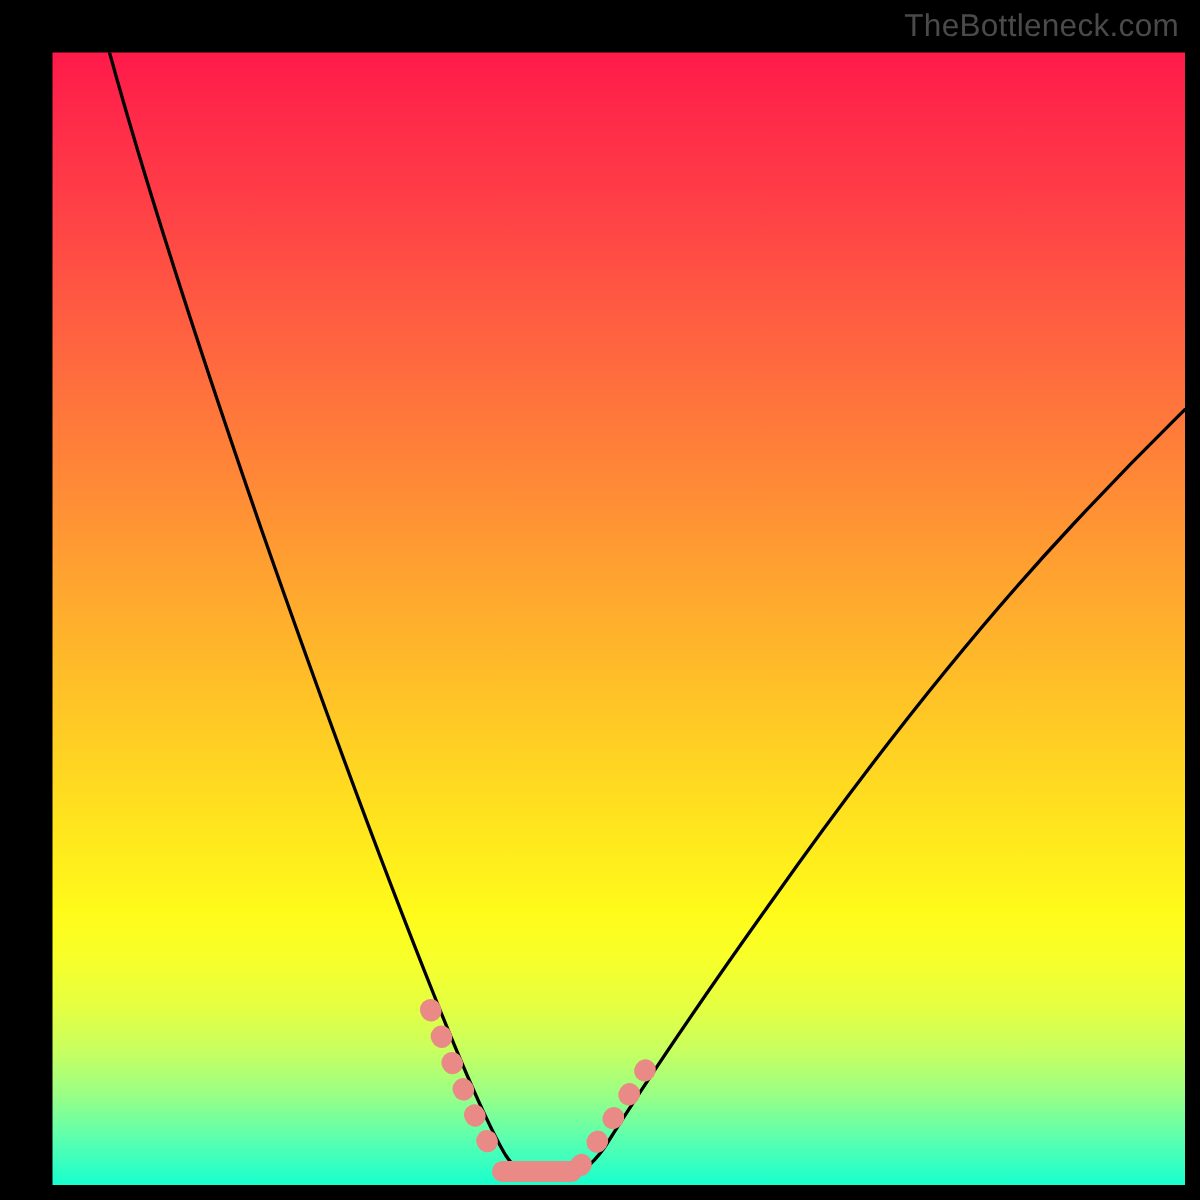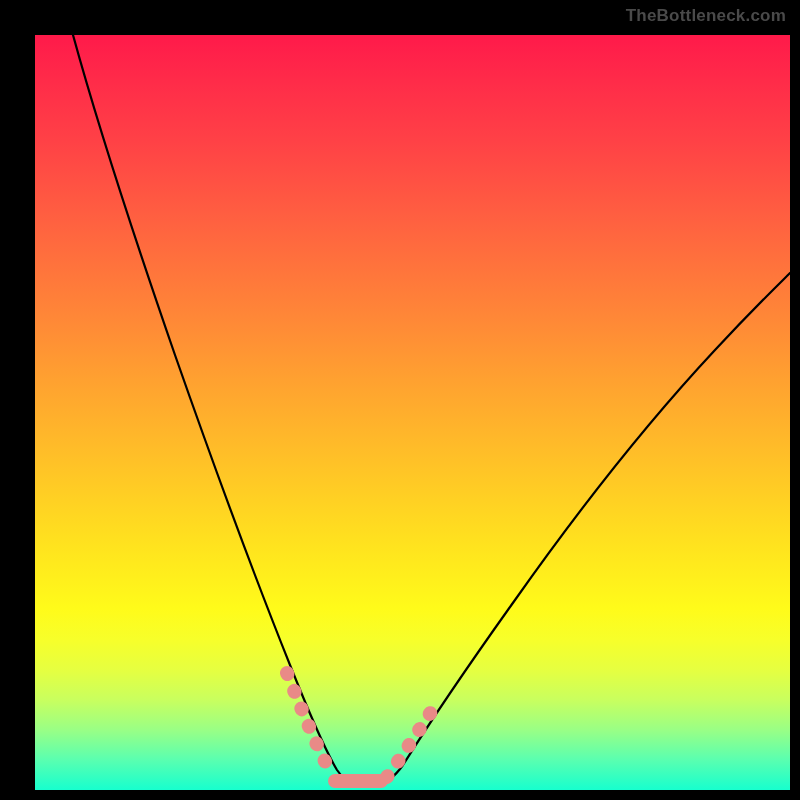--- a/index.html
+++ b/index.html
@@ -9,22 +9,22 @@
     background: #000;
     position: relative;
     font-family: Arial, Helvetica, sans-serif;
     overflow: hidden;
   }
   .watermark {
     position: absolute;
     top: 6px;
     right: 14px;
     color: #4a4a4a;
-    font-size: 17px;
-    font-weight: 700;
+    font-size: 21px;
+    font-weight: 400;
     z-index: 10;
     letter-spacing: 0.2px;
   }
   .plot-area {
     position: absolute;
     left: 35px;
     top: 35px;
     width: 755px;
     height: 755px;
     background: linear-gradient(to bottom,

